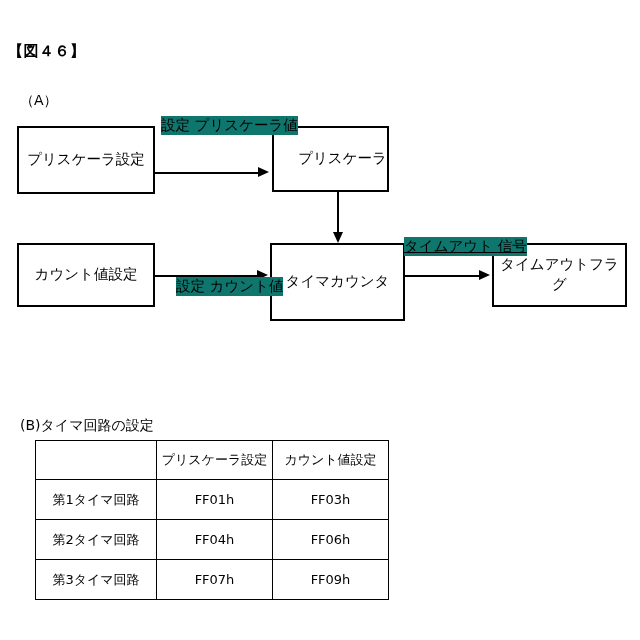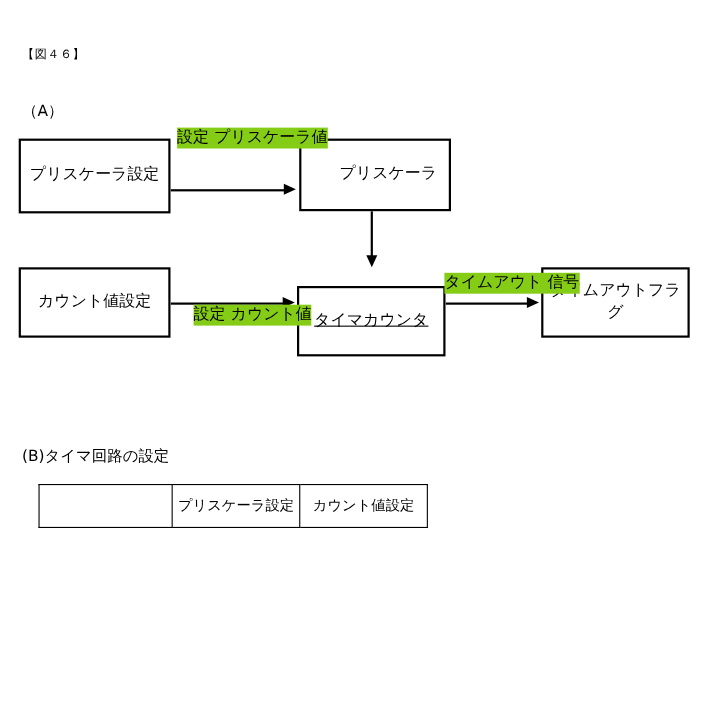--- a/index.html
+++ b/index.html
@@ -18,56 +18,56 @@
 
   #figure-root {
     position: absolute;
     left: 0; top: 0;
     width: 640px;
     height: 640px;
   }
 
   .fig-title {
     position: absolute;
-    left: 20px;
+    left: 8px;
     top: 42px;
-    font-size: 11px;
-    font-weight: normal;
+    font-size: 15px;
+    font-weight: bold;
     letter-spacing: 0.5px;
     white-space: nowrap;
   }
 
   .section-label {
     position: absolute;
     font-size: 14px;
     white-space: nowrap;
   }
   .section-label-a { left: 20px; top: 92px; }
-  .section-label-b { left: 20px; top: 406px; }
+  .section-label-b { left: 20px; top: 417px; }
 
   
   .box {
     position: absolute;
     box-sizing: border-box;
     border: 2px solid #000000;
     background: #ffffff;
     display: flex;
     align-items: center;
     justify-content: center;
     text-align: center;
     font-size: 14.5px;
     line-height: 1.35;
     z-index: 3;
   }
   .box span { display: block; }
 
   #box-prescaler-setting { left: 17px;  top: 126px; width: 138px; height: 68px; }
-  #box-prescaler         { left: 272px; top: 126px; width: 138px; height: 66px; padding-left: 24px; }
+  #box-prescaler         { left: 272px; top: 126px; width: 117px; height: 66px; padding-left: 24px; }
   #box-count-setting     { left: 17px;  top: 243px; width: 138px; height: 64px; }
-  #box-timer-counter     { left: 270px; top: 260px; width: 135px; height: 64px; text-decoration: underline; }
+  #box-timer-counter     { left: 270px; top: 243px; width: 135px; height: 78px; }
   #box-timeout-flag      { left: 492px; top: 243px; width: 135px; height: 64px; }
 
   
   .h-line {
     position: absolute;
     height: 0;
     border-top: 2px solid #000000;
     z-index: 2;
   }
   .v-line {
@@ -102,25 +102,25 @@
   #arrow4-line { left: 405px; top: 275px; width: 76px; }
   #arrow4-head { left: 479px; top: 269.5px; }
 
   .edge-label {
     position: absolute;
     font-size: 14.5px;
     line-height: 1.3;
     text-align: center;
     white-space: nowrap;
     z-index: 4;
-    background: #84cc16;
+    background: #0f766e;
   }
   #label-set-prescaler { left: 161px; top: 116px; }
   #label-set-count     { left: 176px; top: 237px; margin-top: 40px; }
-  #label-timeout-sig   { left: 404px; top: 248px; }
+  #label-timeout-sig   { left: 404px; top: 237px; text-decoration: underline; }
 
   
   #settings-table {
     position: absolute;
     left: 35px;
     top: 440px;
     border-collapse: collapse;
     background: #ffffff;
   }
   #settings-table th,
@@ -207,16 +207,31 @@
 
   <table id="settings-table">
     <thead>
       <tr>
         <th class="col-label"></th>
         <th class="col-val">プリスケーラ設定</th>
         <th class="col-val">カウント値設定</th>
       </tr>
     </thead>
     <tbody>
+      <tr>
+        <td class="col-label">第1タイマ回路</td>
+        <td class="col-val">FF01h</td>
+        <td class="col-val">FF03h</td>
+      </tr>
+      <tr>
+        <td class="col-label">第2タイマ回路</td>
+        <td class="col-val">FF04h</td>
+        <td class="col-val">FF06h</td>
+      </tr>
+      <tr>
+        <td class="col-label">第3タイマ回路</td>
+        <td class="col-val">FF07h</td>
+        <td class="col-val">FF09h</td>
+      </tr>
     </tbody>
   </table>
 
 </div>
 
 </body></html>

